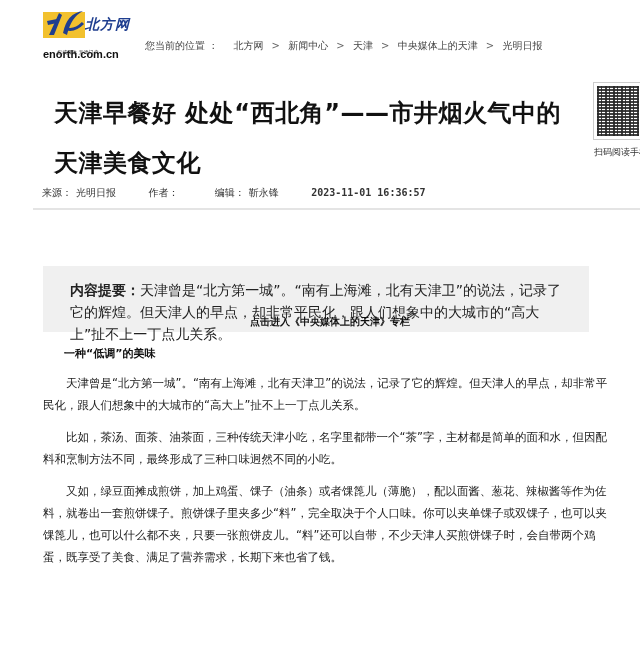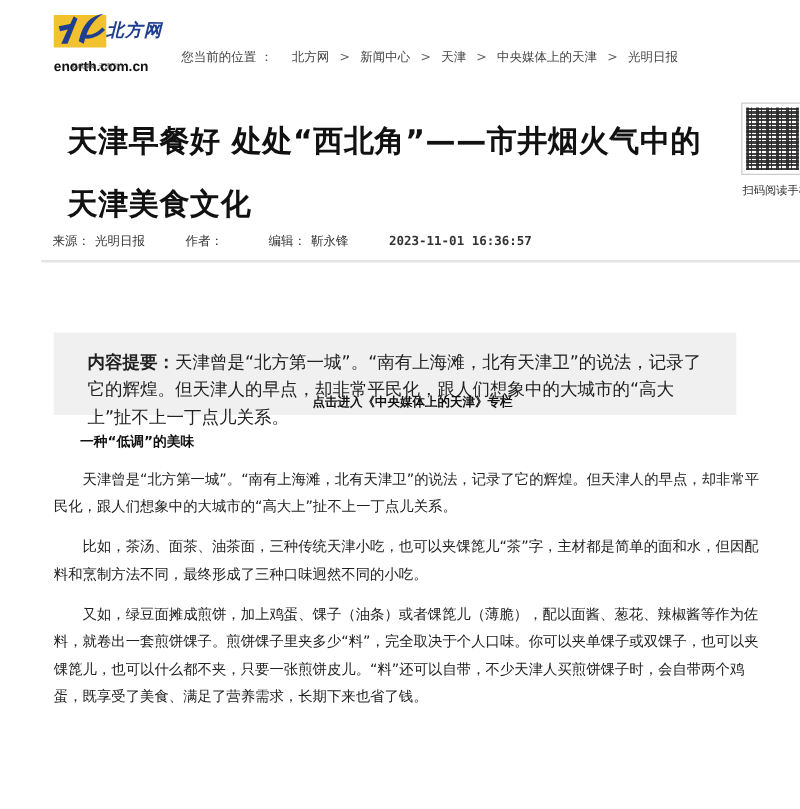--- a/index.html
+++ b/index.html
@@ -98,16 +98,16 @@
 </div>
 
 <div class="special">
   <a href="#">点击进入《中央媒体上的天津》专栏</a>
 </div>
 
 <div class="subhead">一种“低调”的美味</div>
 
 <div class="body-text">
   <p>天津曾是“北方第一城”。“南有上海滩，北有天津卫”的说法，记录了它的辉煌。但天津人的早点，却非常平民化，跟人们想象中的大城市的“高大上”扯不上一丁点儿关系。</p>
-  <p>比如，茶汤、面茶、油茶面，三种传统天津小吃，也可以夹馃箆儿“茶”字，主材都是简单的面和水，但因配料和烹制方法不同，最终形成了三种口味迥然不同的小吃。</p>
+  <p>比如，茶汤、面茶、油茶面，三种传统天津小吃，名字里都带一个“茶”字，主材都是简单的面和水，但因配料和烹制方法不同，最终形成了三种口味迥然不同的小吃。</p>
   <p>又如，绿豆面摊成煎饼，加上鸡蛋、馃子（油条）或者馃箆儿（薄脆），配以面酱、葱花、辣椒酱等作为佐料，就卷出一套煎饼馃子。煎饼馃子里夹多少“料”，完全取决于个人口味。你可以夹单馃子或双馃子，也可以夹馃箆儿，也可以什么都不夹，只要一张煎饼皮儿。“料”还可以自带，不少天津人买煎饼馃子时，会自带两个鸡蛋，既享受了美食、满足了营养需求，长期下来也省了钱。</p>
 
 </div>
 
 </body></html>

